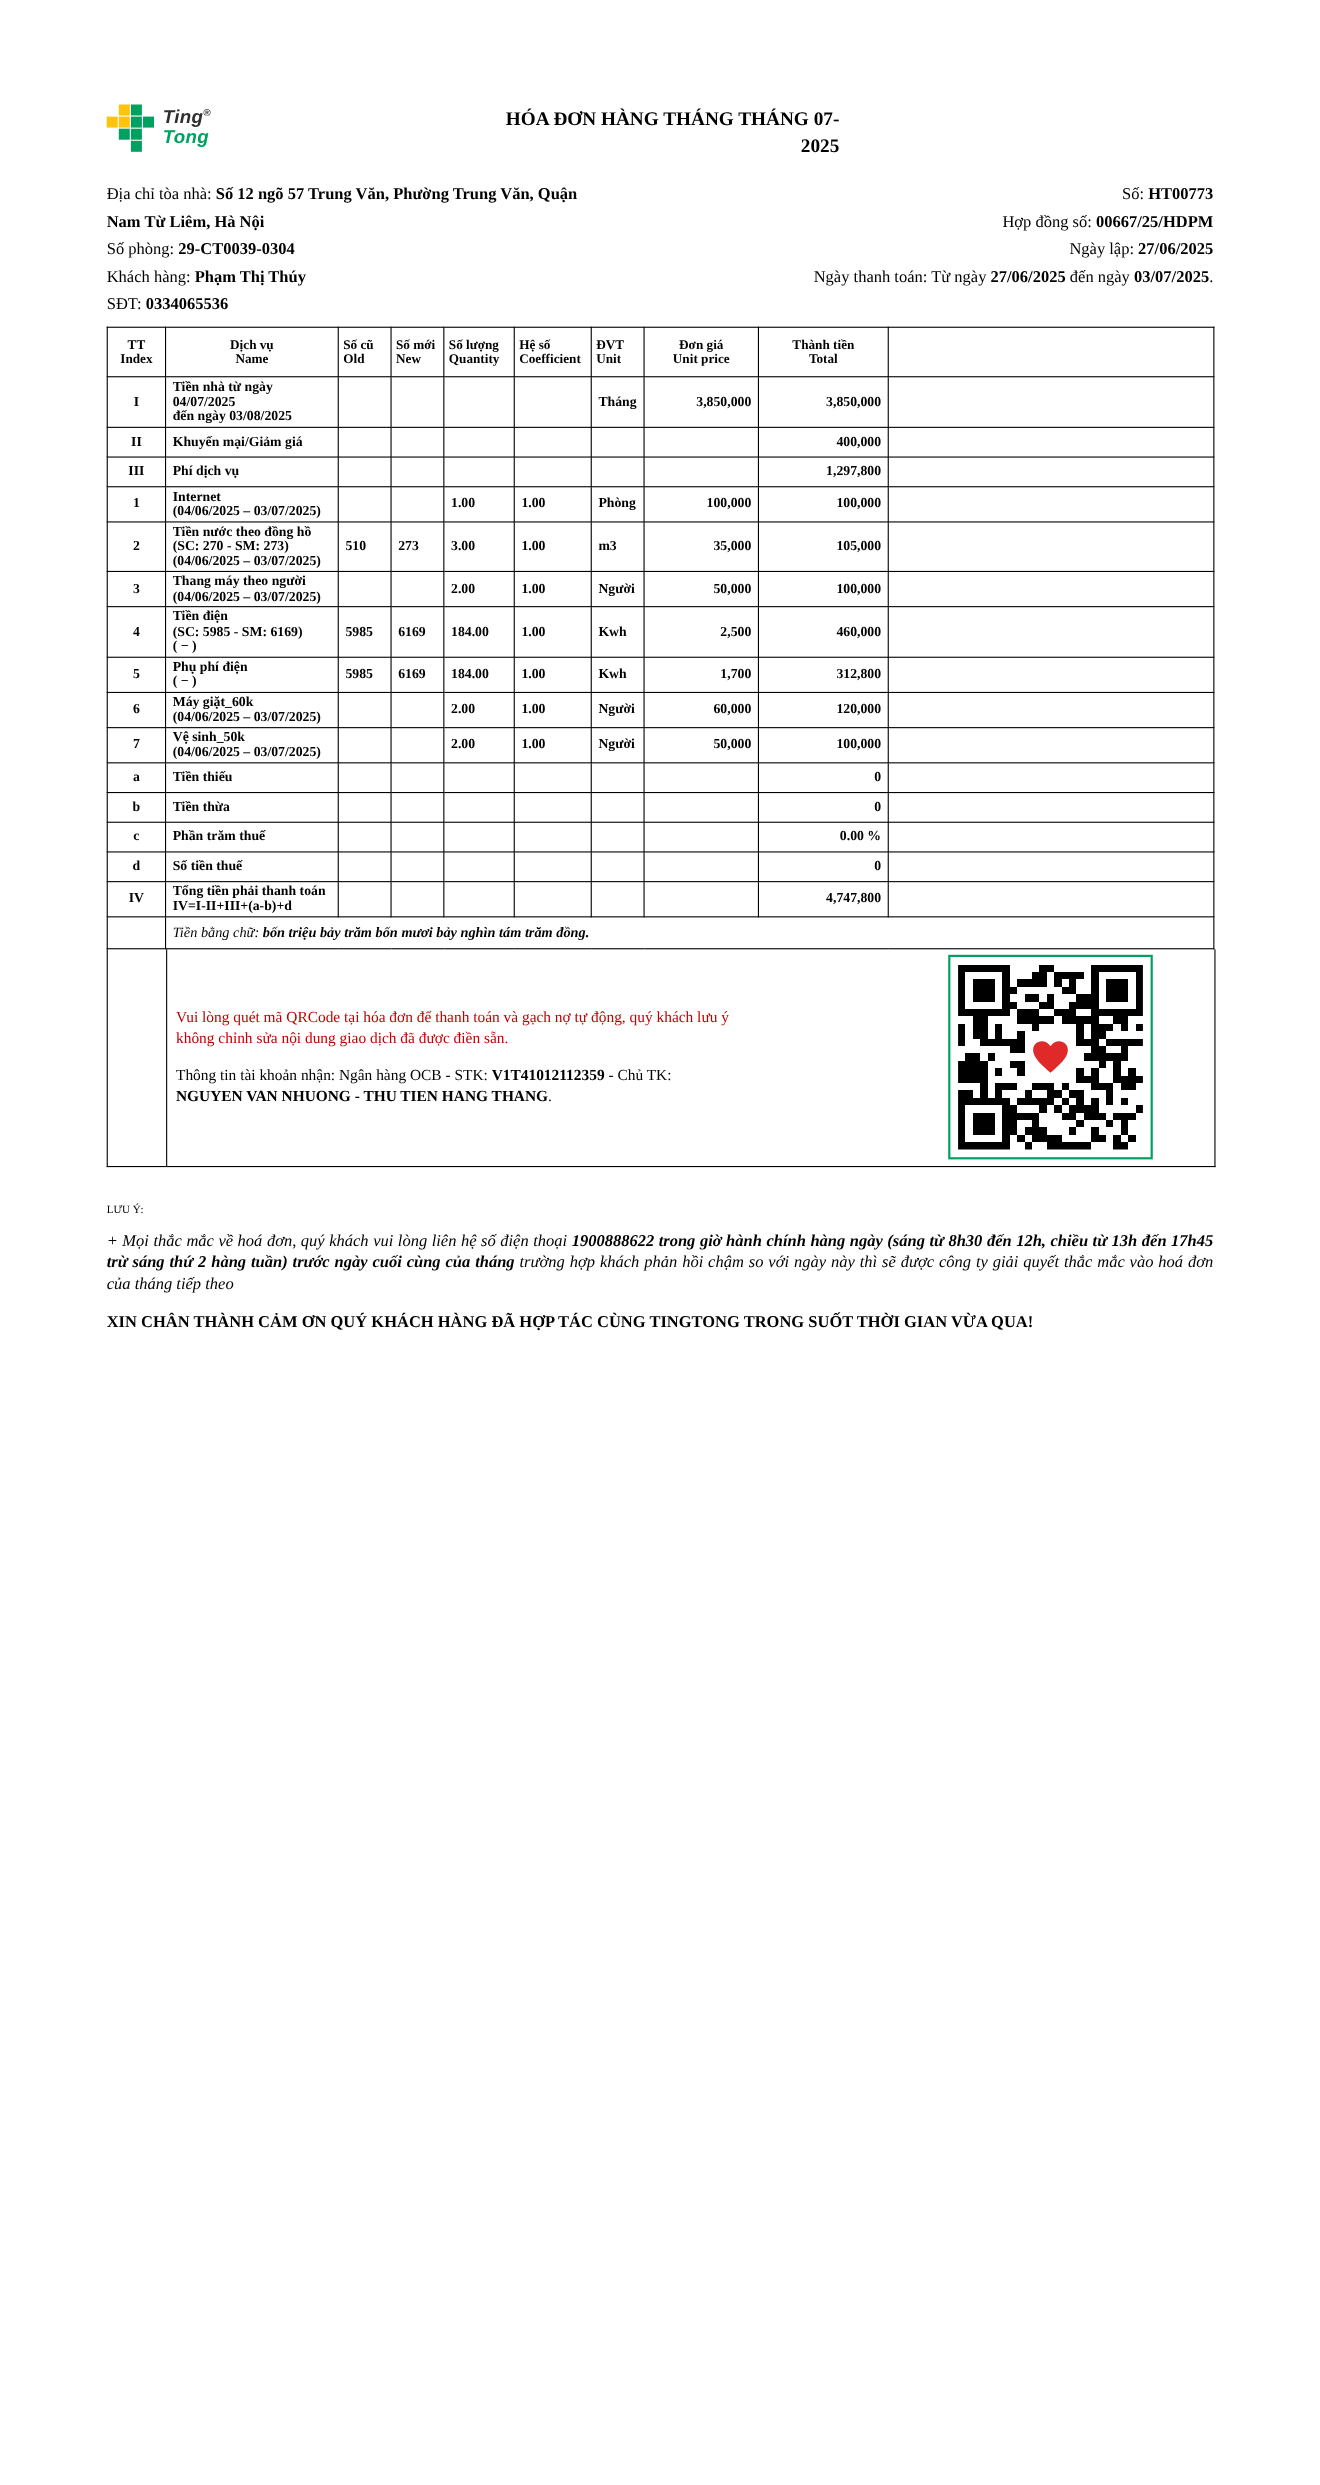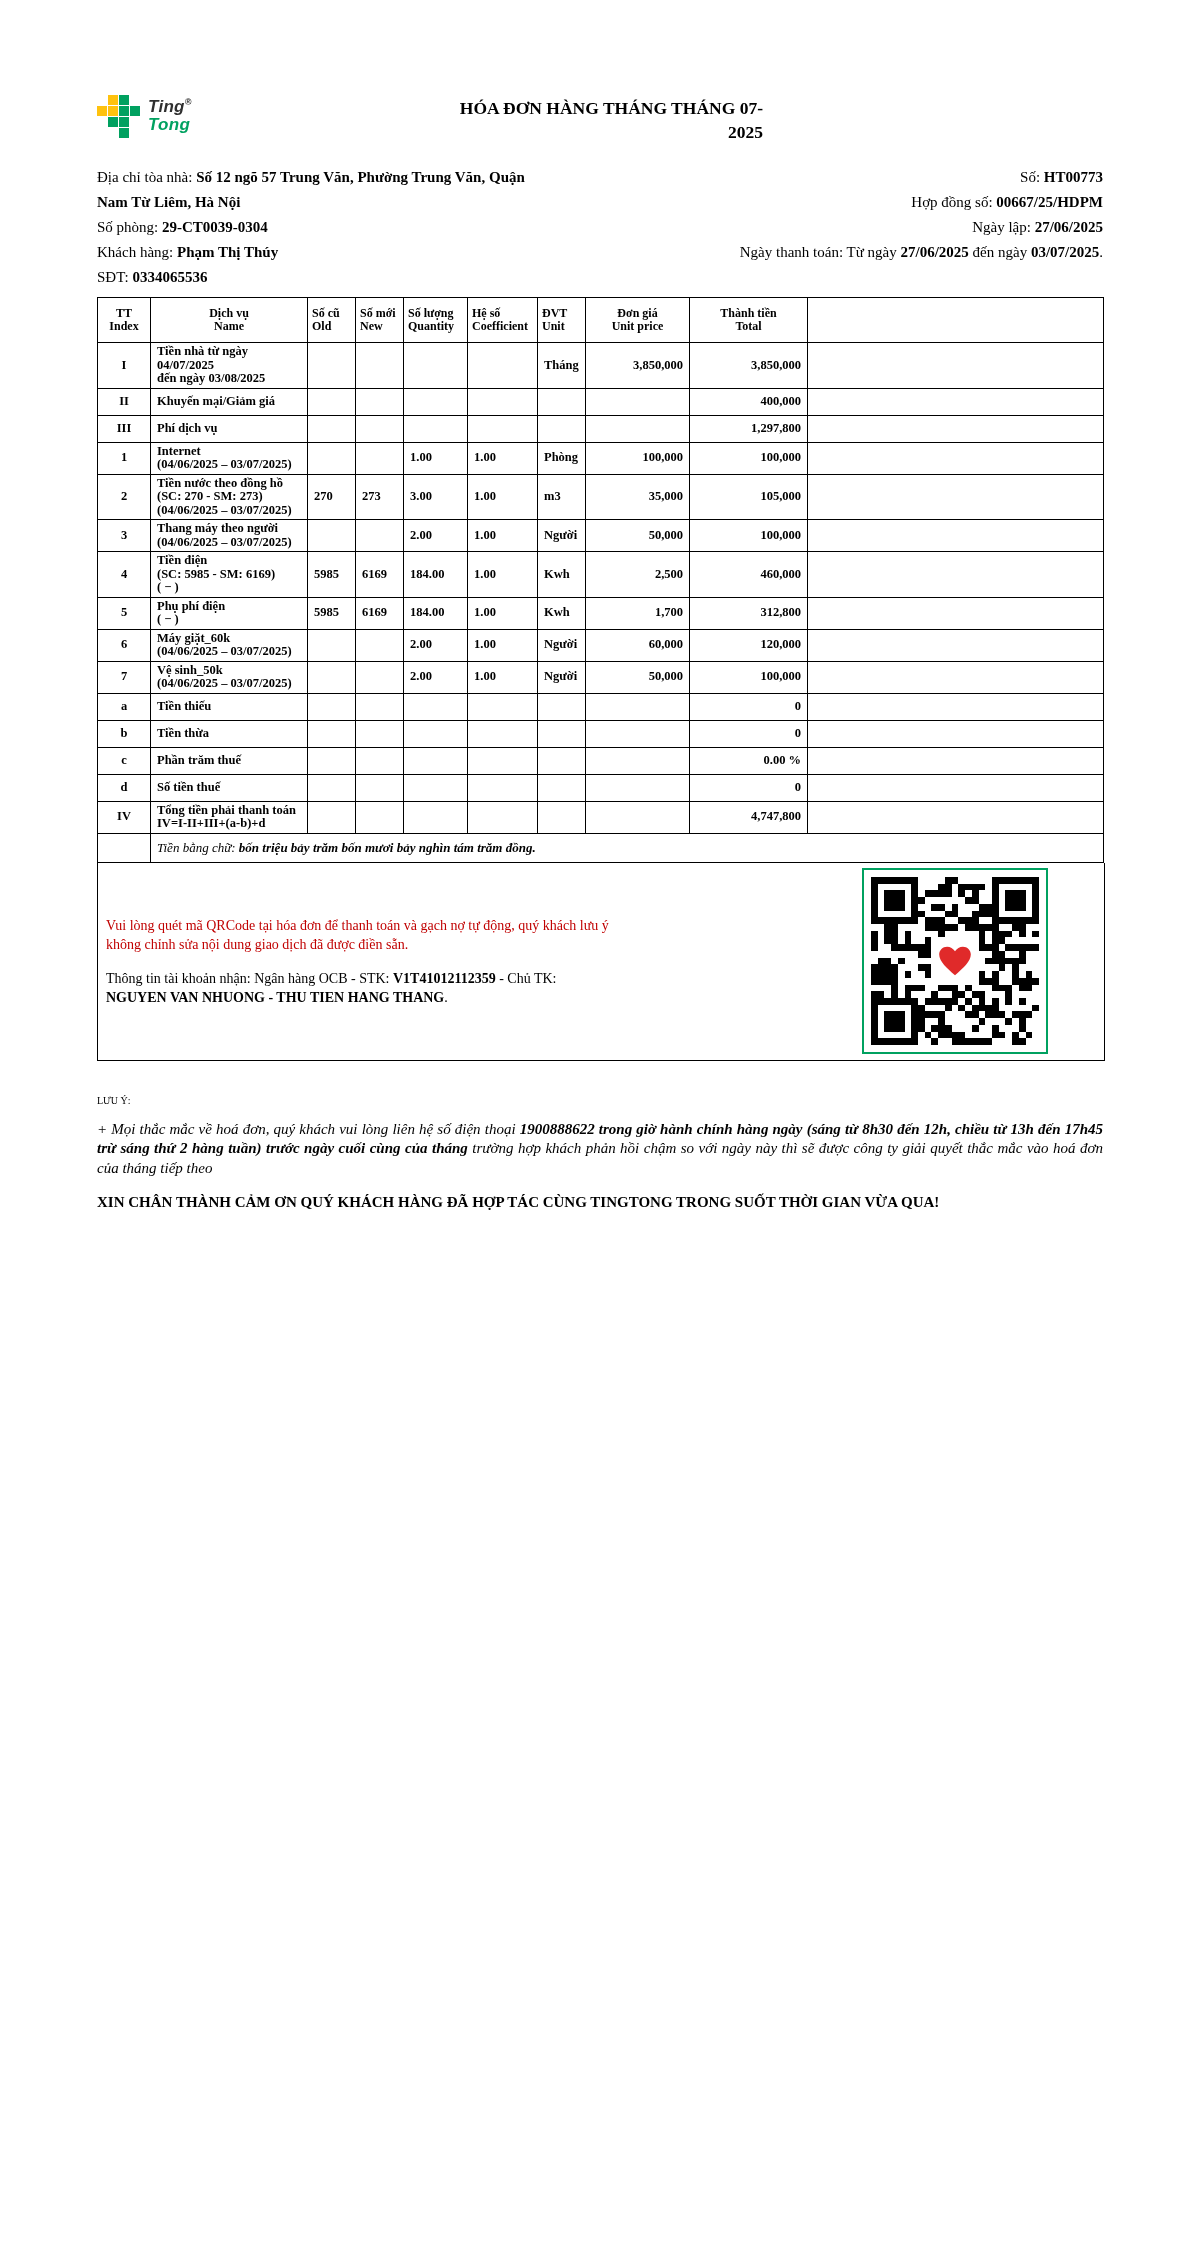--- a/index.html
+++ b/index.html
@@ -35,21 +35,21 @@
   .inv thead td{height:40px;text-align:left;white-space:pre-line;padding:2px 4px;overflow:visible;font-size:12px;}
   .inv thead td:nth-child(1),.inv thead td:nth-child(2),
   .inv thead td:nth-child(8),.inv thead td:nth-child(9){text-align:center;}
   .inv tbody td:nth-child(1){text-align:center;}
   .inv tbody td:nth-child(2){white-space:pre-line;}
   .inv tbody td:nth-child(8),.inv tbody td:nth-child(9){text-align:right;}
   .inv tfoot td{font-weight:normal;font-size:13px;height:24px;}
   .words{font-style:italic;padding-left:8px;}
 
   
-  .qr-box{width:1006px;border:1px solid #000;border-top:0;height:197px;display:flex;align-items:stretch;flex-direction:column;}
+  .qr-box{width:1006px;border:1px solid #000;border-top:0;height:197px;display:flex;align-items:stretch;}
   .qr-spacer{width:53px;border-right:1px solid #000;}
   .qr-content{flex:1;display:flex;align-items:center;padding-left:8px;}
   .qr-text{width:508px;}
   .qr-text p{margin:0;font-size:14px;line-height:19px;}
   .qr-red{color:#C00000;margin-bottom:15px !important;}
   .qr-wrap{margin-left:auto;margin-right:56px;border:2px solid #00A160;background:#fff;padding:7px;line-height:0;}
   .qr-wrap svg{width:168px;height:168px;}
 
   
   .footer{margin-top:34px;}
@@ -192,21 +192,21 @@
           <td>Phòng</td>
           <td>100,000</td>
           <td>100,000</td>
           <td></td>
         </tr>
         <tr>
           <td>2</td>
           <td>Tiền nước theo đồng hồ
 (SC: 270 - SM: 273)
 (04/06/2025 – 03/07/2025)</td>
-          <td>270</td>
+          <td>510</td>
           <td>273</td>
           <td>3.00</td>
           <td>1.00</td>
           <td>m3</td>
           <td>35,000</td>
           <td>105,000</td>
           <td></td>
         </tr>
         <tr>
           <td>3</td>

